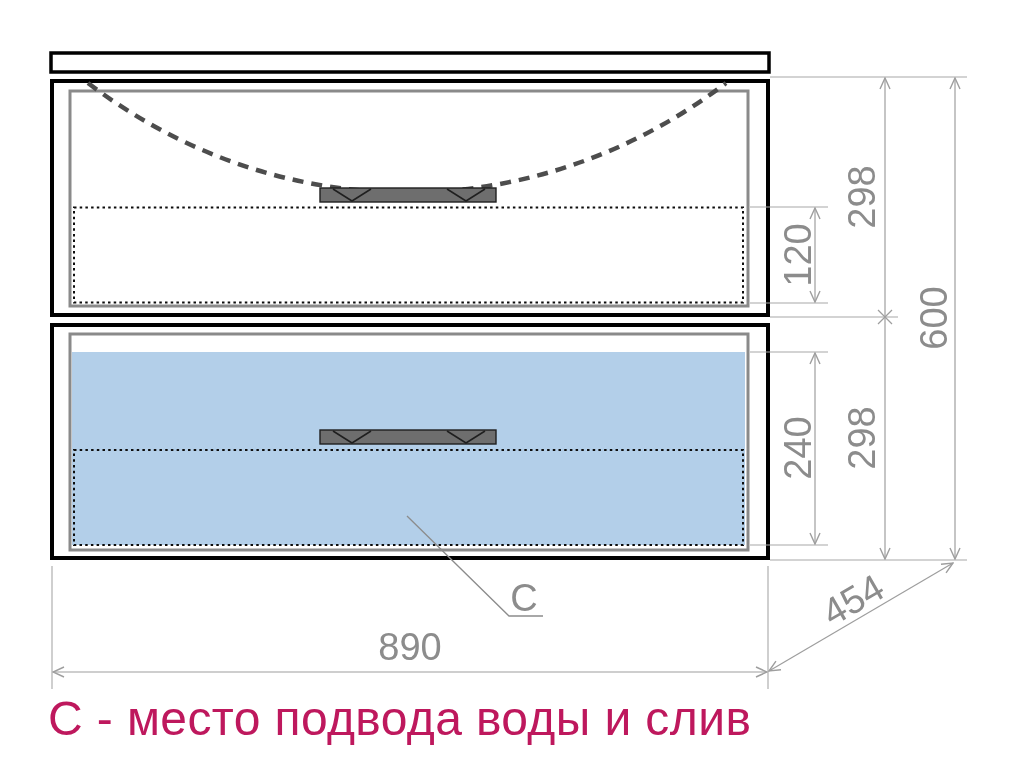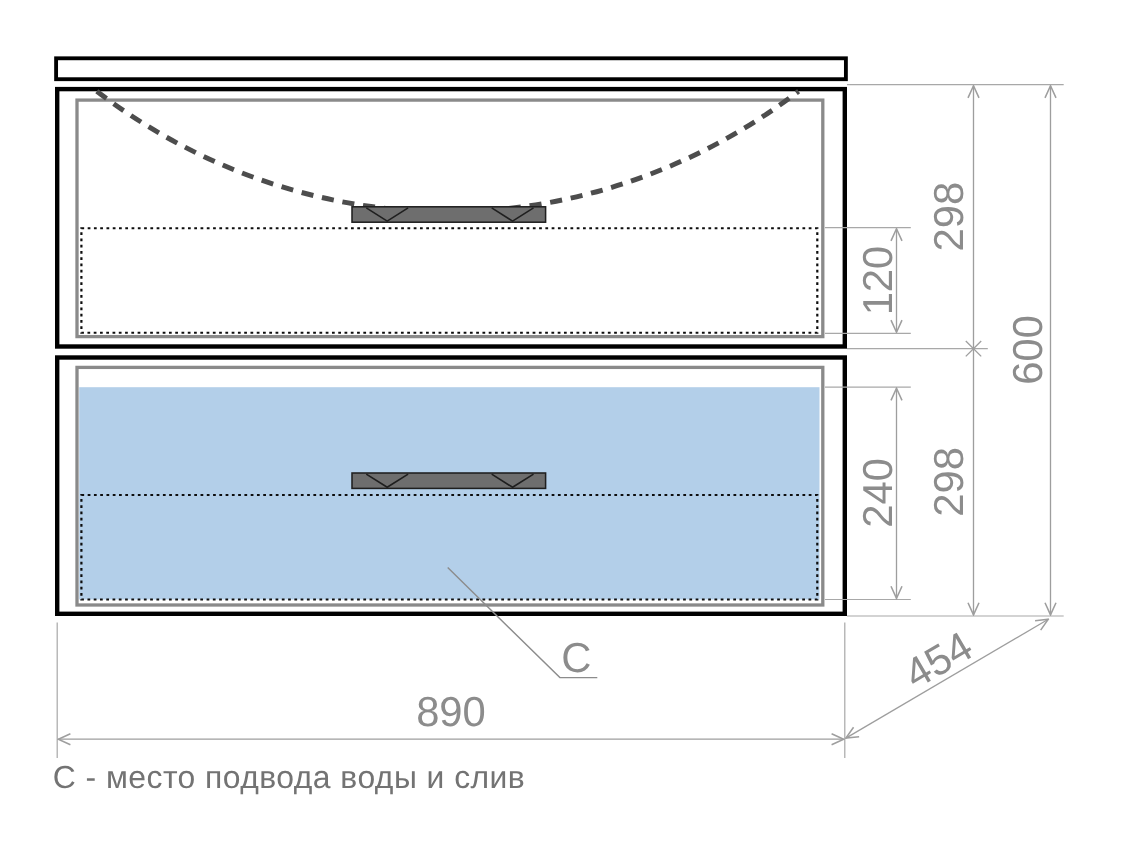--- a/index.html
+++ b/index.html
@@ -11,21 +11,21 @@
   .dim-line{stroke:#9e9e9e;stroke-width:1.2;fill:none;}
   .ext-line{stroke:#a8a8a8;stroke-width:1.1;fill:none;}
   .dim-text{fill:#8c8c8c;font-size:38px;font-family:"Liberation Sans",sans-serif;}
   .frame{fill:#ffffff;stroke:#000000;}
   .inner-frame{fill:none;stroke:#8a8a8a;stroke-width:3;}
   .dotted-box{fill:none;stroke:#0d0d0d;stroke-width:2;stroke-dasharray:2.5 3.2;}
   .sink-curve{fill:none;stroke:#4d4d4d;stroke-width:4.5;stroke-dasharray:11 8;}
   .handle-notch{fill:none;stroke:#1f1f1f;stroke-width:1.5;}
   .leader{stroke:#8c8c8c;stroke-width:1.3;fill:none;}
   .caption{
-    position:absolute;left:48px;top:691px;font-size:29px;color:#737373;
+    position:absolute;left:48px;top:691px;font-size:48px;color:#be185d;
     letter-spacing:.4px;white-space:nowrap;
   }
 </style>
 </head>
 <body>
 
 <div class="canvas">
 
   <svg class="drawing-svg" width="1024" height="768" viewBox="0 0 1024 768">
 

